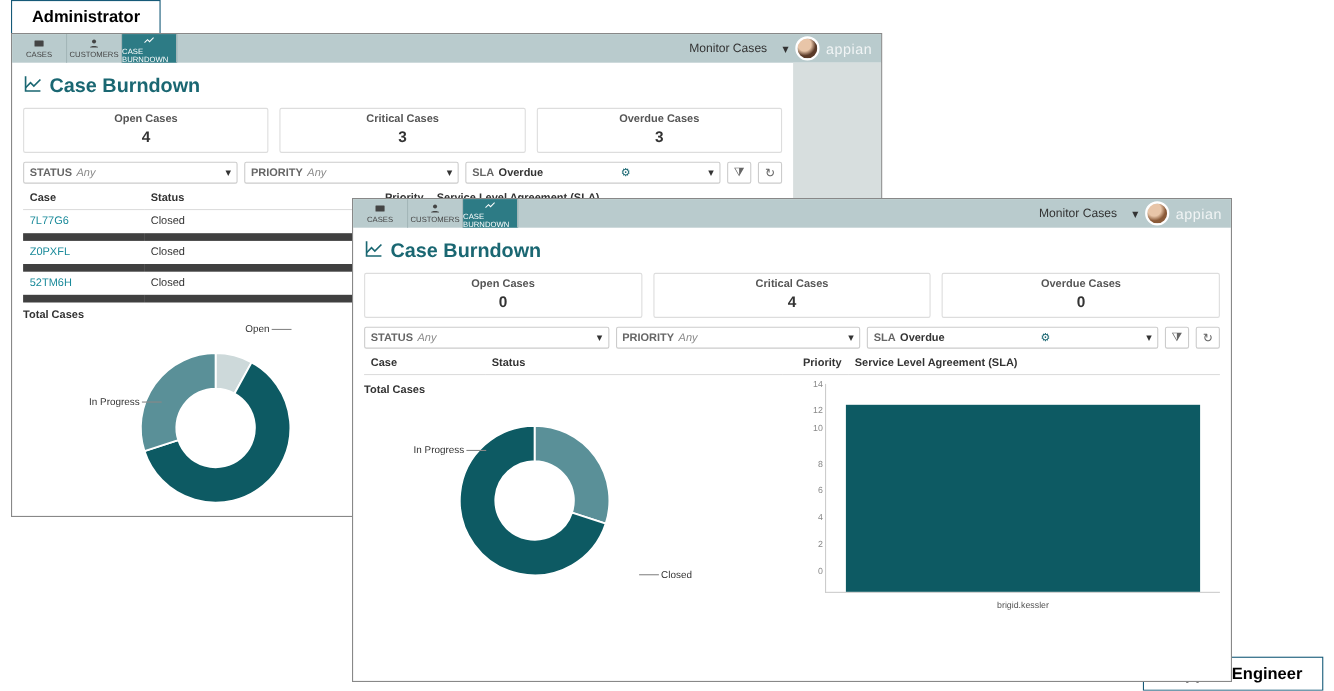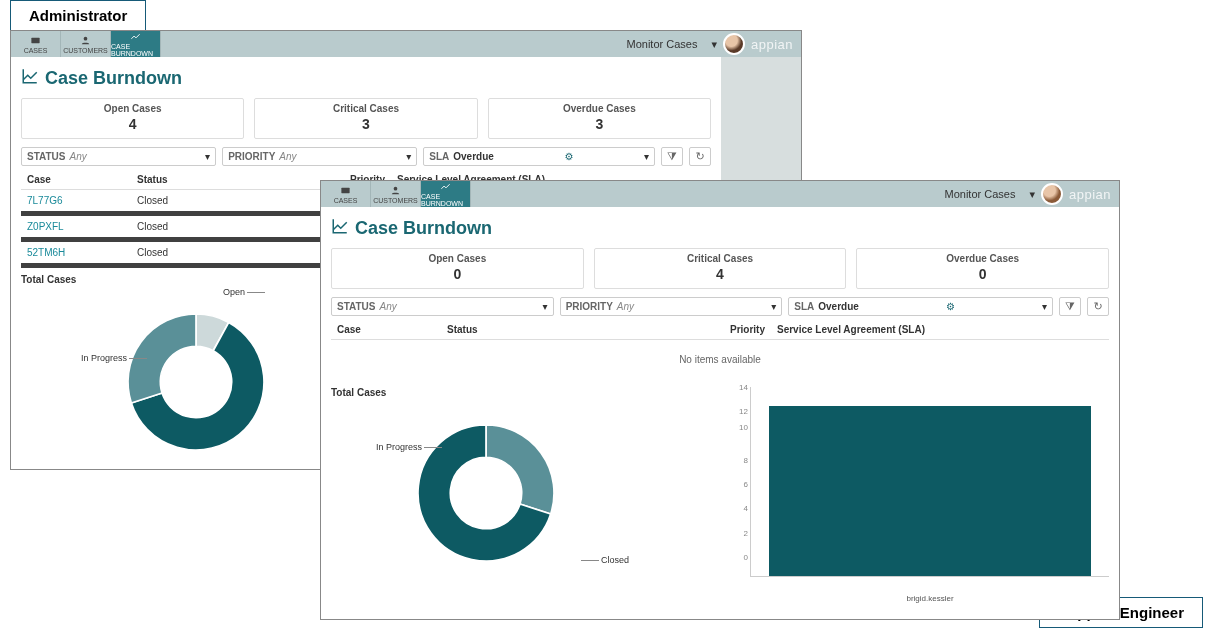--- a/index.html
+++ b/index.html
@@ -42,37 +42,37 @@
   .filter { flex:1; border:1px solid #ccc; border-radius:2px; display:flex; align-items:center; padding:3px 5px; font-size:10px; position:relative; cursor:pointer; }
   .filter .flab { font-weight:bold; color:#666; margin-right:4px;}
   .filter .fval { color:#888; font-style:italic;text-align:right;}
   .filter .fval.solid { font-style:normal; color:#333; font-weight:bold;}
   .filter .caret { margin-left:auto; }
   .filter .gear { color:#1a6772; }
   .icon-btn { width:22px; border:1px solid #ccc; border-radius:2px; display:flex; align-items:center; justify-content:center; cursor:pointer; color:#666; }
 
   table.grid { width:100%; border-collapse:collapse; font-size:10px; }
   table.grid th { text-align:left; font-weight:bold; padding:4px 6px; border-bottom:1px solid #ddd; color:#333; }
-  table.grid td { padding:5px 6px; border-bottom:5px solid #404040;margin-top:11px; }
+  table.grid td { padding:5px 6px; border-bottom:7px solid #404040;margin-top:11px; }
   table.grid td.link { color:#1a8a9a; cursor:pointer; }
   .no-items { text-align:center; padding:14px 0; color:#666; font-size:10px; }
 
   .chart-sec { display:flex; gap:20px; margin-top:8px; }
   .chart-block { flex:1; }
   .chart-title { font-weight:bold; font-size:10px; margin-bottom:2px;}
 
   .donut-wrap { position:relative; width:100%; height:200px; }
   .donut-wrap.small { height:190px; }
   .seg-label { position:absolute; font-size:9px; color:#333; display:flex; align-items:center; gap:2px;}
   .seg-label .line { width:18px; height:1px; background:#888; }
 
   .bar-chart { position:relative; height:190px; border-left:1px solid #ccc; border-bottom:1px solid #ccc; margin-left:20px; }
   .bar-chart .ylab { position:absolute; right:100%; font-size:8px; color:#888; transform:translate(-3px,-50%); }
   .bar-chart .bar { position:absolute; background:#0d5a63; }
-  .bar-chart .xlab { position:absolute; top:100%; font-size:8px; color:#555; transform:translateX(-50%); margin-top:18px;}
+  .bar-chart .xlab { position:absolute; top:100%; font-size:8px; color:#555; transform:translateX(-50%); margin-top:8px;}
   .bar-legend { text-align:center; font-size:8px; color:#555; margin-top:16px;}
   .bar-legend .dot{ display:inline-block; width:7px; height:7px; border-radius:50%; background:#0d5a63; margin-right:3px; vertical-align:middle;}
 </style>
 </head>
 <body>
 
 <div class="role-badge a">Administrator</div>
 <div class="role-badge b">Support Engineer</div>
 
 <div class="panel a">
@@ -293,21 +293,20 @@
       <table class="grid">
         <thead>
             <tr>
           <th style="width:110px">Case</th>
           <th style="width:270px">Status</th>
           <th style="width:60px;text-align:right">Priority</th>
           <th>Service Level Agreement (SLA)</th>
         </tr>
           </thead>
       </table>
-      <div class="no-items">No items available</div>
 
       <div class="chart-sec">
         <div class="chart-block">
           <div class="chart-title">Total Cases</div>
           <div class="donut-wrap small">
             <svg id="donut-b" viewBox="0 0 200 200" style="position:absolute; left:70px; top:8px; width:170px; height:170px;">
                 <path d="M 100 20 A 80 80 0 0 1 176.0845213036123 124.7213595499958 L 139.94437368439645 112.97871376374779 A 42 42 0 0 0 100 58 Z" fill="#5a9098" stroke="#fff" stroke-width="2"></path>
                 <path d="M 176.0845213036123 124.7213595499958 A 80 80 0 1 1 99.99999999999999 20 L 99.99999999999999 58 A 42 42 0 1 0 139.94437368439645 112.97871376374779 Z" fill="#0d5a63" stroke="#fff" stroke-width="2"></path>
               </svg>
             <div class="seg-label" style="left:45px; top:42px">

